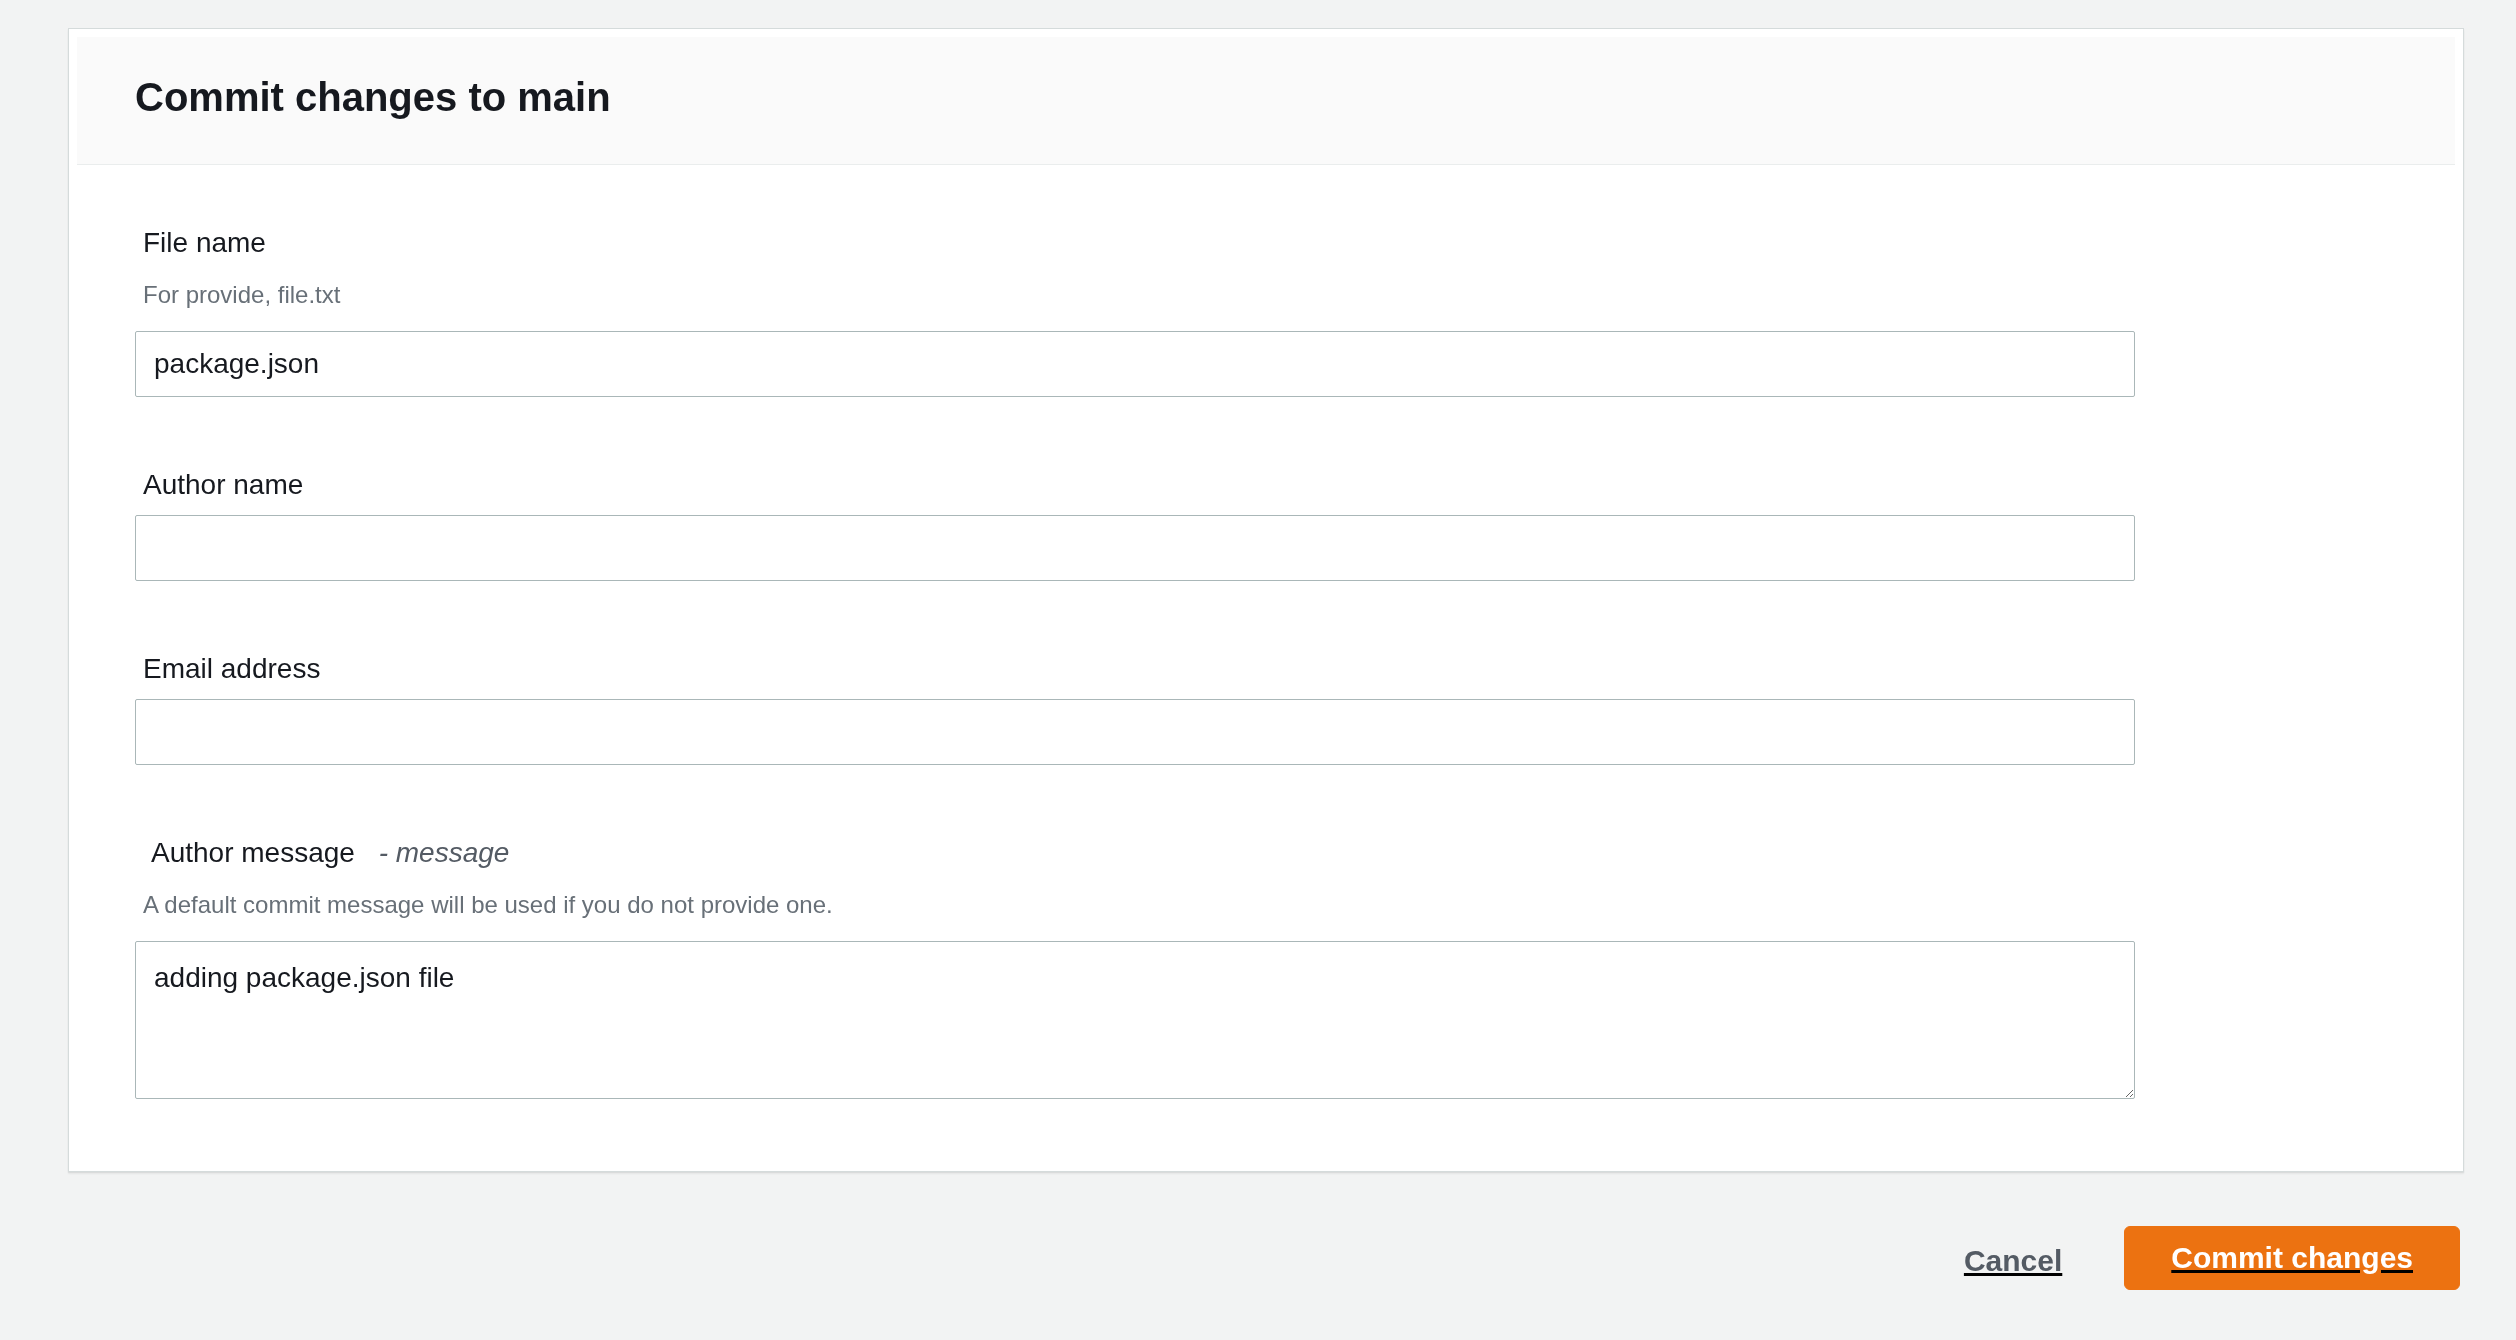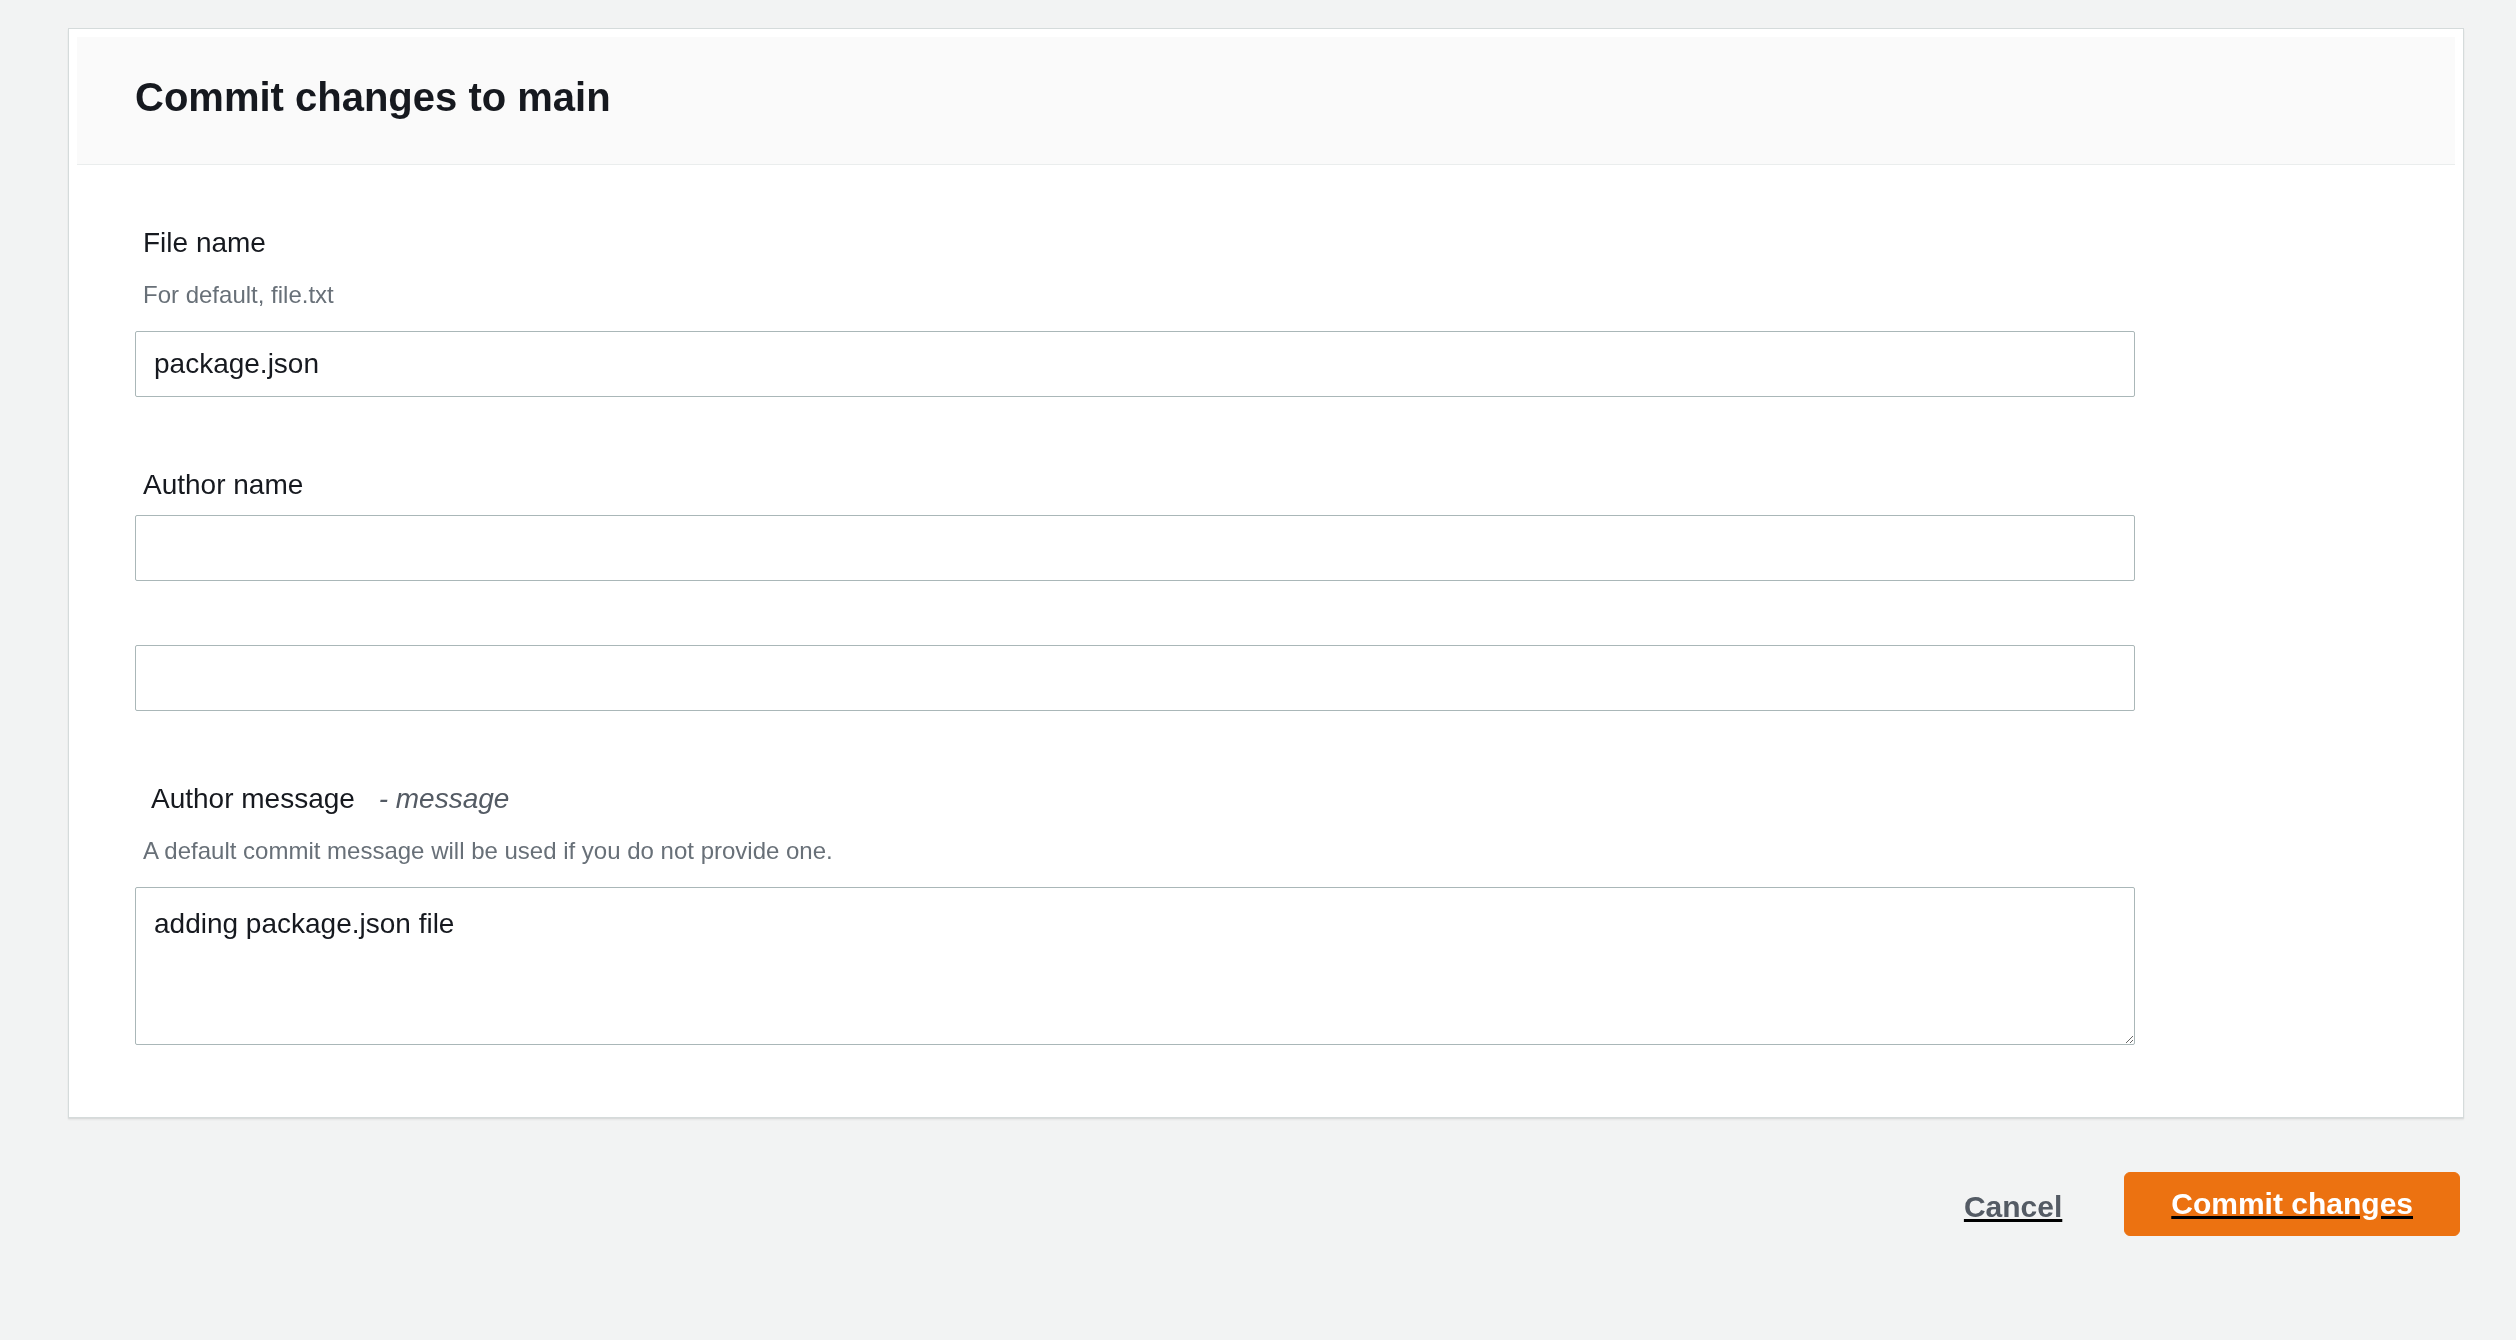--- a/index.html
+++ b/index.html
@@ -114,30 +114,31 @@
 <body>
 
 <div class="panel">
   <div class="panel-header">
     <h1 class="panel-title">Commit changes to main</h1>
   </div>
   <div class="panel-body">
 
     <div class="form-group">
       <label class="field-label">File name</label>
-      <div class="field-hint">For default, file.txt</div>
+      <div class="field-hint">For provide, file.txt</div>
       <input type="text" class="text-input" value="package.json" style="">
     </div>
 
     <div class="form-group">
       <label class="field-label">Author name</label>
       <input type="text" class="text-input" value="" style="">
     </div>
 
     <div class="form-group">
+      <label class="field-label">Email address</label>
       <input type="text" class="text-input" value="" style="">
     </div>
 
     <div class="form-group">
       <label class="field-label">
         <span>Author message</span><span class="optional"> - message</span>
       </label>
       <div class="field-hint">A default commit message will be used if you do not provide one.</div>
       <textarea class="textarea-input" style="">adding package.json file</textarea>
     </div>

